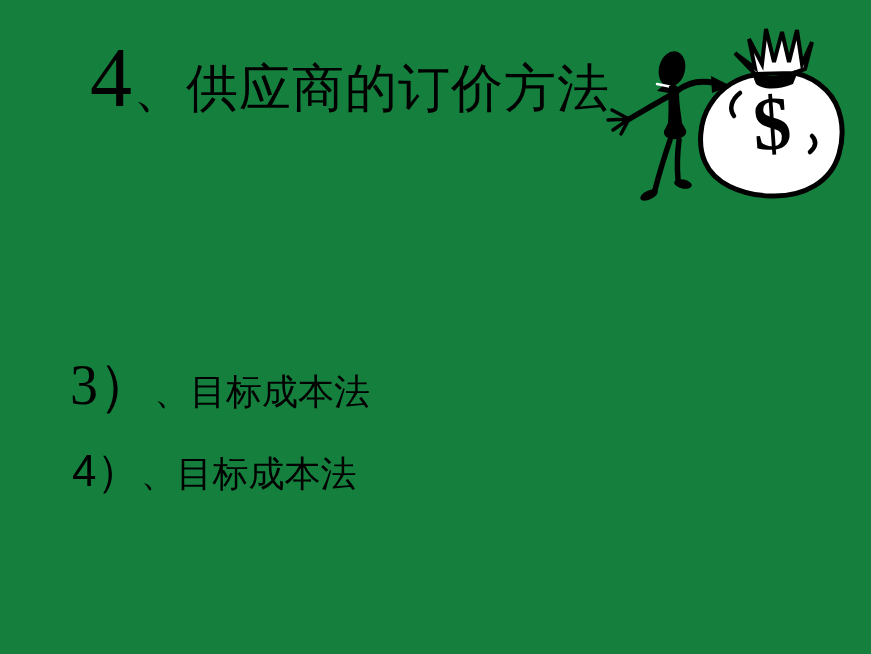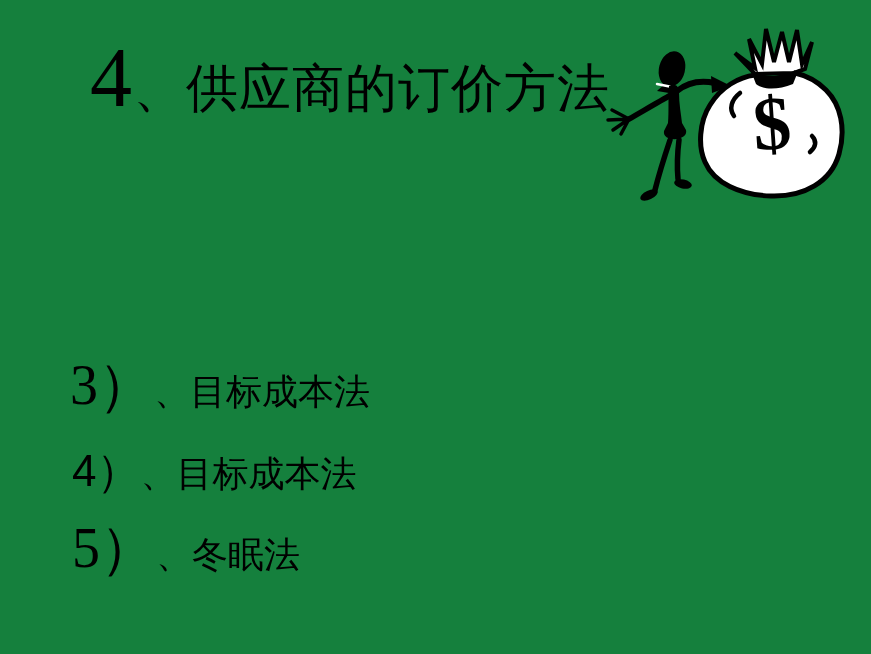--- a/index.html
+++ b/index.html
@@ -66,23 +66,20 @@
 
 
   <div class="list-item item-3">
     <span class="num-serif">3）</span><span>、目标成本法</span>
   </div>
 
   <div class="list-item item-4">
     <span class="num-sans">4）</span><span>、目标成本法</span>
   </div>
 
-  <div class="list-item item-5">
-    <span class="num-serif">5）</span><span>、冬眠法</span>
-  </div>
 
   <svg class="clipart" viewBox="0 0 250 190" xmlns="http://www.w3.org/2000/svg">
 
     <path d="M137,33 L157,48 L151,19 L164,44 L168,9 L176,42 L184,12 L191,42 L199,10 L204,44 L214,22 L207,49 L196,53 L157,54 Z" fill="#ffffff" stroke="#000000" stroke-width="4"></path>
 
     <path d="M157,55 C141,57 123,67 112,85 C101,102 100,127 107,142 C116,163 142,175 173,176 C206,177 233,162 241,134 C248,109 243,85 228,70 C217,59 206,55 197,53 C185,59 168,60 157,55 Z" fill="#ffffff" stroke="#000000" stroke-width="5"></path>
 
     <path d="M153,51 C165,58 188,58 201,49 L195,64 C180,70 165,70 158,64 Z" fill="#000000"></path>
 
     <text x="155" y="129" font-size="76" font-weight="600" font-family="Liberation Serif, serif" fill="#000000" transform="rotate(-4 175 105)">$</text>

